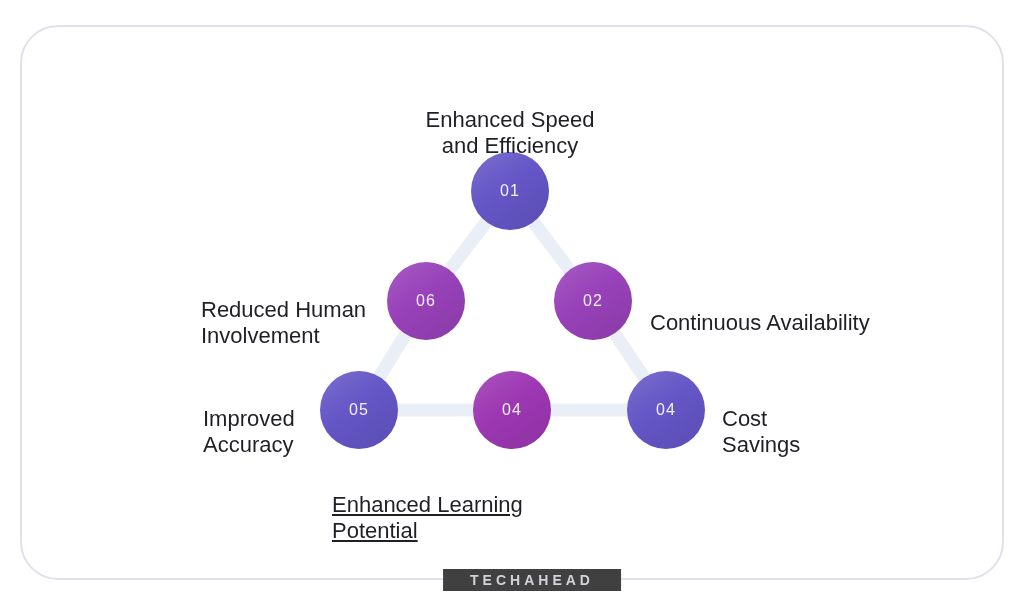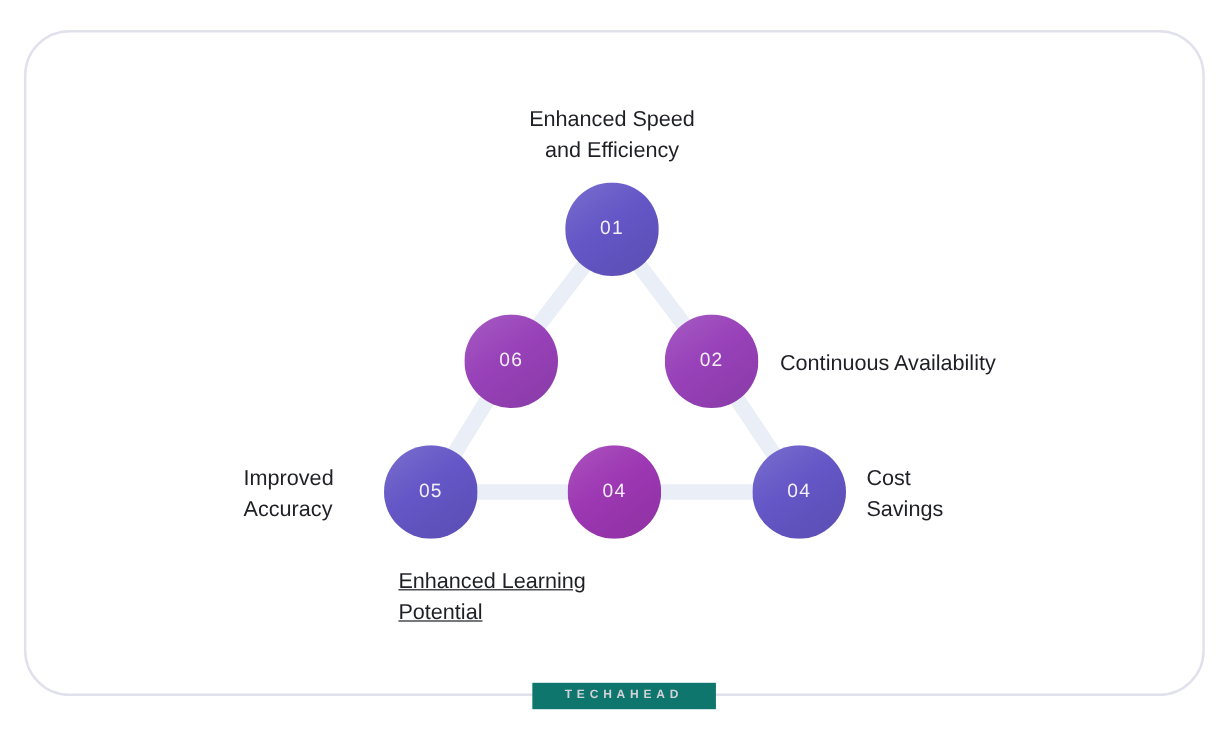--- a/index.html
+++ b/index.html
@@ -39,42 +39,43 @@
   }
   .node-01 { left:471px; top:152px; }
   .node-02 { left:554px; top:262px; }
   .node-06 { left:387px; top:262px; }
   .node-05 { left:320px; top:371px; }
   .node-04 { left:473px; top:371px; }
   .node-03 { left:627px; top:371px; }
 
   .label {
     position:absolute;
-    font-size:18px;
+    font-size:22px;
     line-height:26px;
     font-weight:500;
     color:#1f2026;
     white-space:nowrap;
+    margin-top:21px;
   }
   .label span { display:block; }
   .label-01 { left:330px; top:86px;  width:360px; text-align:center; }
   .label-06 { left:201px; top:276px; text-align:left; }
   .label-02 { left:650px; top:289px; text-align:left; }
   .label-05 { left:203px; top:385px; text-align:left; }
   .label-03 { left:722px; top:385px; text-align:left; }
   .label-04 { left:332px; top:471px; width:360px; text-align:left;text-decoration:underline; }
 
   .logo {
     position:absolute;
-    left:520px; top:569px;
+    left:532px; top:569px;
     transform:translateX(-50%);
-    background:#0f766e;
+    background:#404040;
     padding:0 27px;
     height:22px; line-height:22px;
-    font-size:10px;
+    font-size:14px;
     font-weight:700;
     letter-spacing:4px;
     color:#d2d3d8;
     z-index:5;
   }
 </style>
 </head>
 <body>
 
 <div class="stage">
@@ -123,16 +124,20 @@
     <span>Continuous Availability</span>
   </div>
   <div class="label label-04">
     <span>Enhanced Learning</span>
     <span>Potential</span>
   </div>
   <div class="label label-05">
     <span>Improved</span>
     <span>Accuracy</span>
   </div>
+  <div class="label label-06">
+    <span>Reduced Human</span>
+    <span>Involvement</span>
+  </div>
 
   <div class="logo" style="color: rgb(210, 211, 216);">TECHAHEAD</div>
 
 </div>
 
 </body></html>

